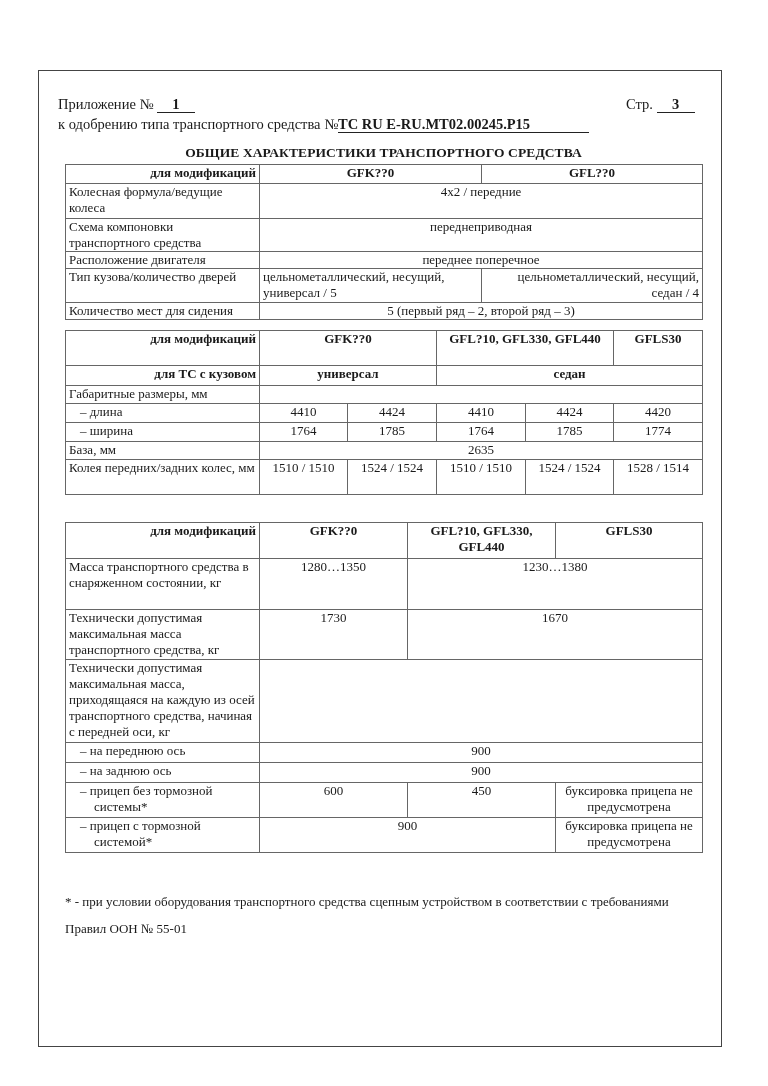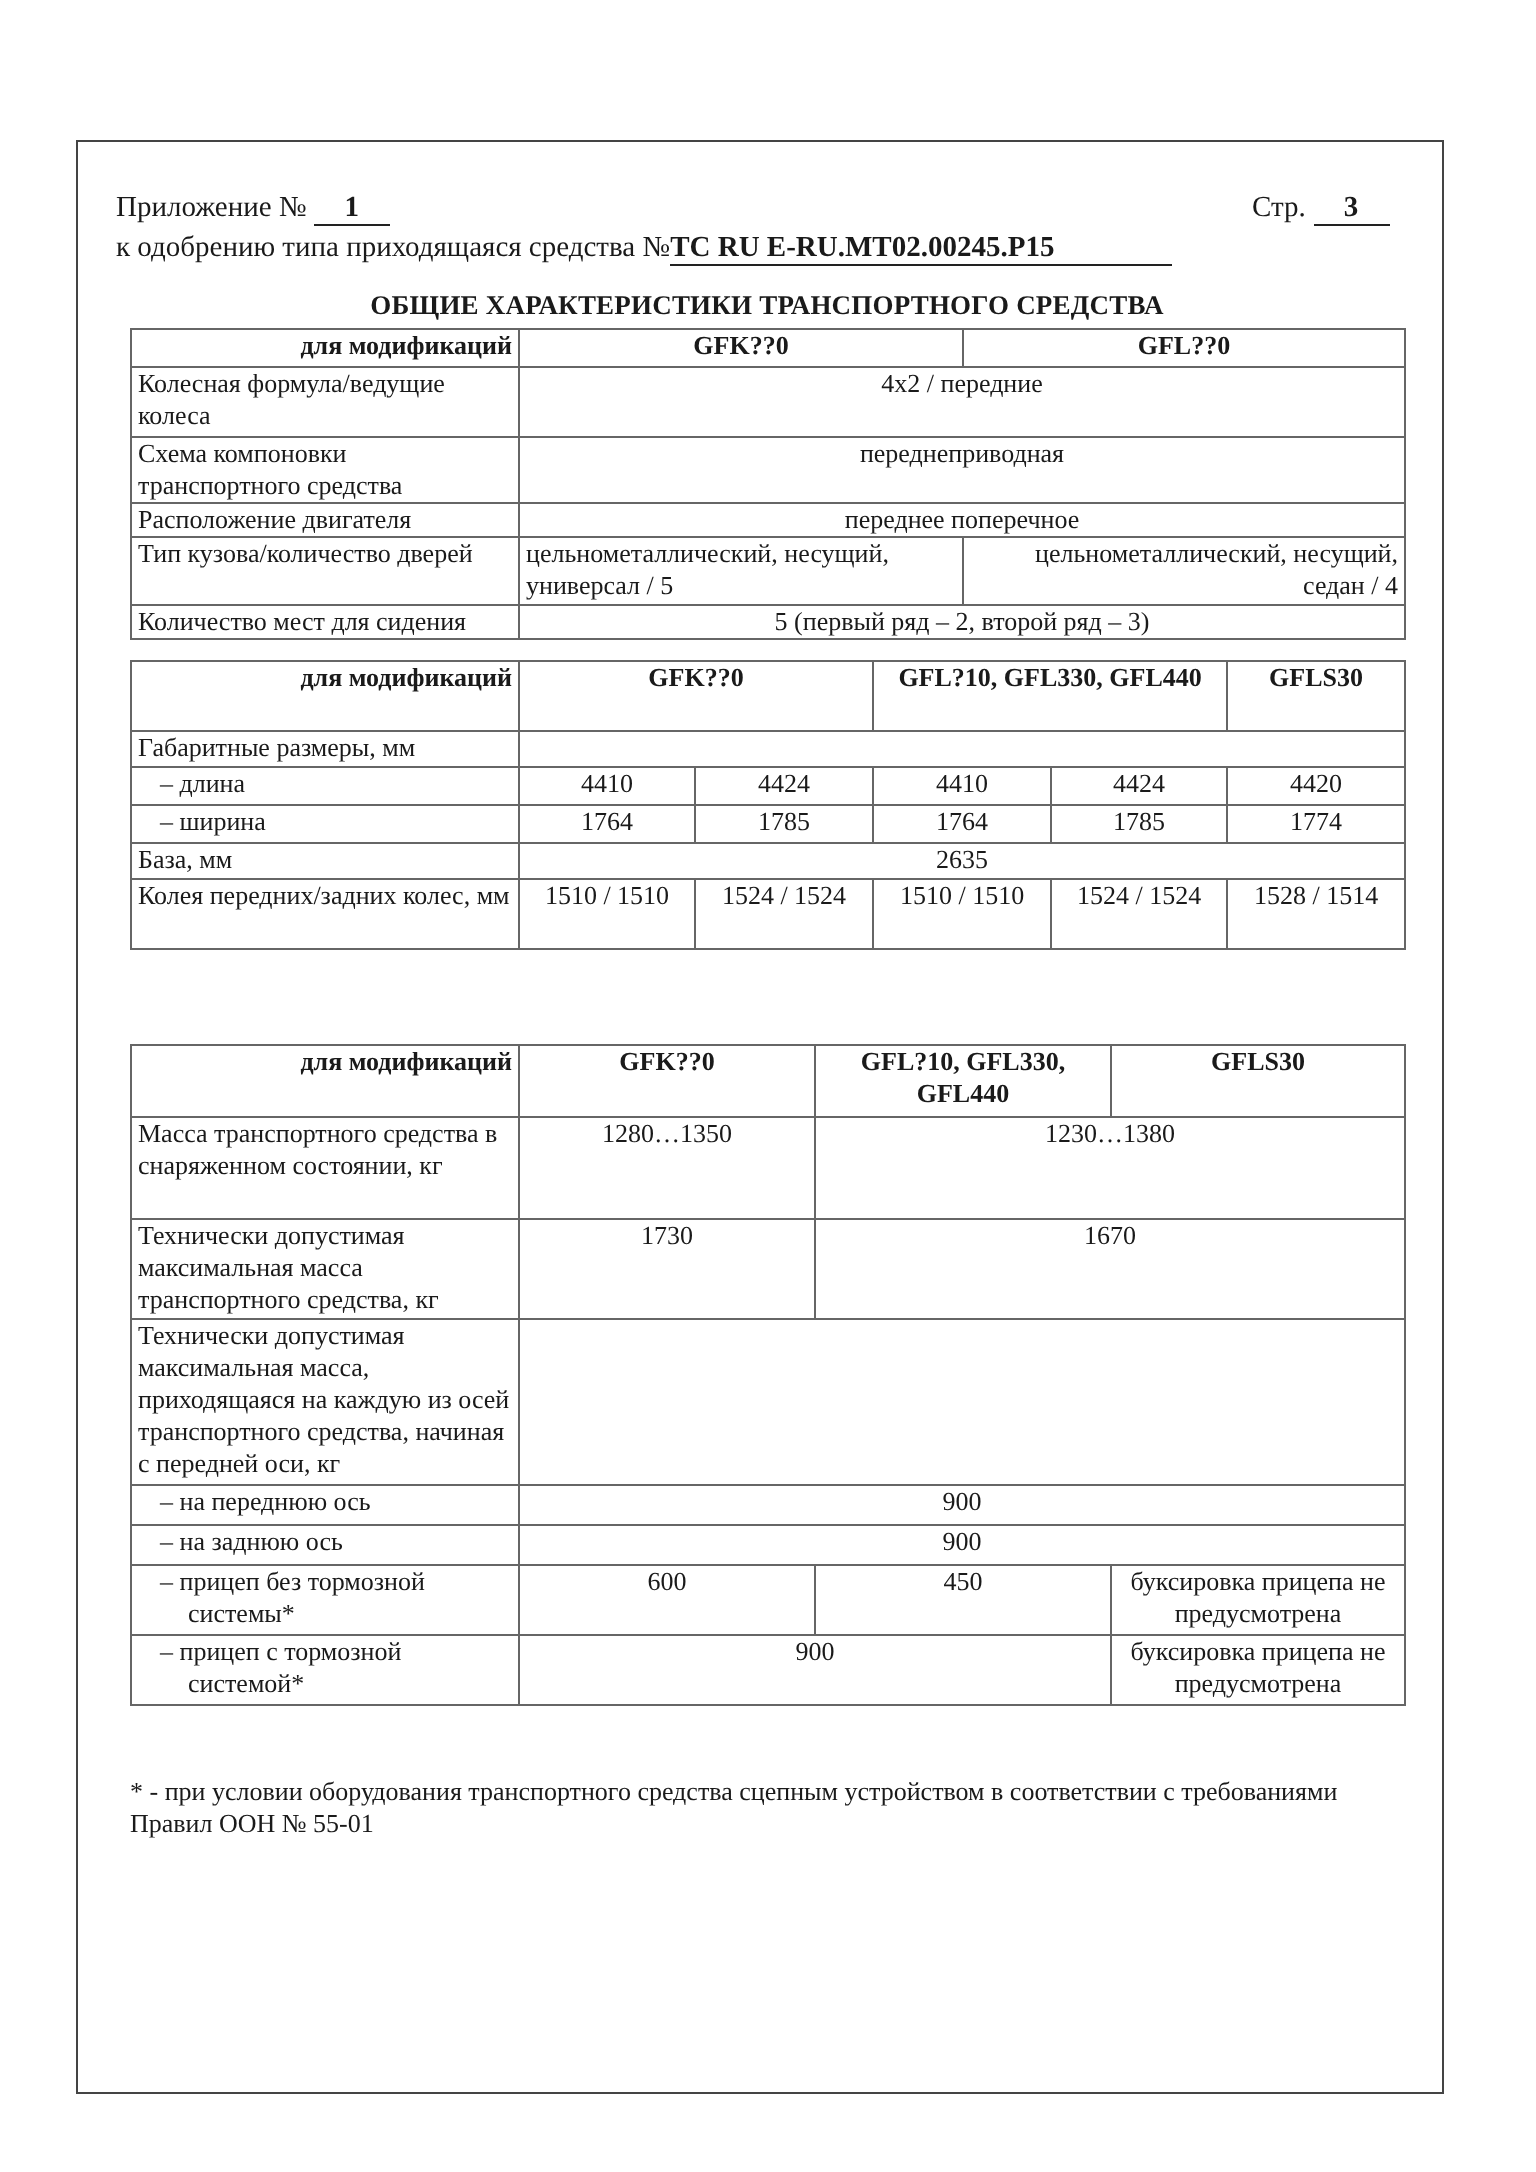--- a/index.html
+++ b/index.html
@@ -13,37 +13,37 @@
   .title { position: absolute; left: 65px; width: 637px; top: 145px; text-align: center;
            font-weight: bold; font-size: 13.5px; letter-spacing: 0.1px; }
   table { position: absolute; left: 65px; width: 637px; border-collapse: collapse;
           table-layout: fixed; font-size: 13px; line-height: 16px; }
   td { border: 1px solid #666; padding: 0 3px; vertical-align: top; overflow: hidden; }
   td.c { text-align: center; }
   td.r { text-align: right; font-weight: bold; }
   td.b { font-weight: bold; text-align: center; }
   td.sub { padding-left: 14px; }
   .hang { display: block; padding-left: 14px; text-indent: -14px; }
-  .fn { position: absolute; left: 65px; top: 888px; width: 640px; font-size: 13px; line-height: 16px; }
+  .fn { position: absolute; left: 65px; top: 888px; width: 640px; font-size: 13px; line-height: 27px; }
 </style>
 </head>
 <body>
 
 <div class="frame"></div>
 
 <div class="hdr" style="left:58px; top:96px;">
   <span>Приложение №</span>
   <span class="uline" style="width:38px;">1</span>
 </div>
 <div class="hdr" style="left:626px; top:96px;">
   <span>Стр.</span>
   <span class="uline" style="width:38px;">3</span>
 </div>
 <div class="hdr" style="left:58px; top:116px;">
-  <span>к одобрению типа приходящаяся средства №</span><span class="uline" style="width:251px; text-align:left;">ТС RU E-RU.MT02.00245.P15</span>
+  <span>к одобрению типа транспортного средства №</span><span class="uline" style="width:251px; text-align:left;">ТС RU E-RU.MT02.00245.P15</span>
 </div>
 
 <div class="title">ОБЩИЕ  ХАРАКТЕРИСТИКИ  ТРАНСПОРТНОГО СРЕДСТВА</div>
 
 <table style="top:164px;">
   <colgroup>
       <col style="width:194px">
       <col style="width:222px">
       <col style="width:221px">
     </colgroup>
@@ -85,20 +85,25 @@
       <col style="width:89px">
       <col style="width:88px">
       <col style="width:89px">
     </colgroup>
   <tbody>
       <tr style="height:35px;">
     <td class="r">для модификаций</td>
     <td class="b" colspan="2">GFK??0</td>
     <td class="b" colspan="2">GFL?10, GFL330, GFL440</td>
     <td class="b">GFLS30</td>
+  </tr>
+  <tr style="height:20px;">
+    <td class="r">для ТС с кузовом</td>
+    <td class="b" colspan="2">универсал</td>
+    <td class="b" colspan="3">седан</td>
   </tr>
   <tr style="height:18px;">
     <td>Габаритные размеры, мм</td>
     <td colspan="5"></td>
   </tr>
   <tr style="height:19px;">
     <td class="sub">–  длина</td>
     <td class="c">4410</td>
     <td class="c">4424</td>
     <td class="c">4410</td>

